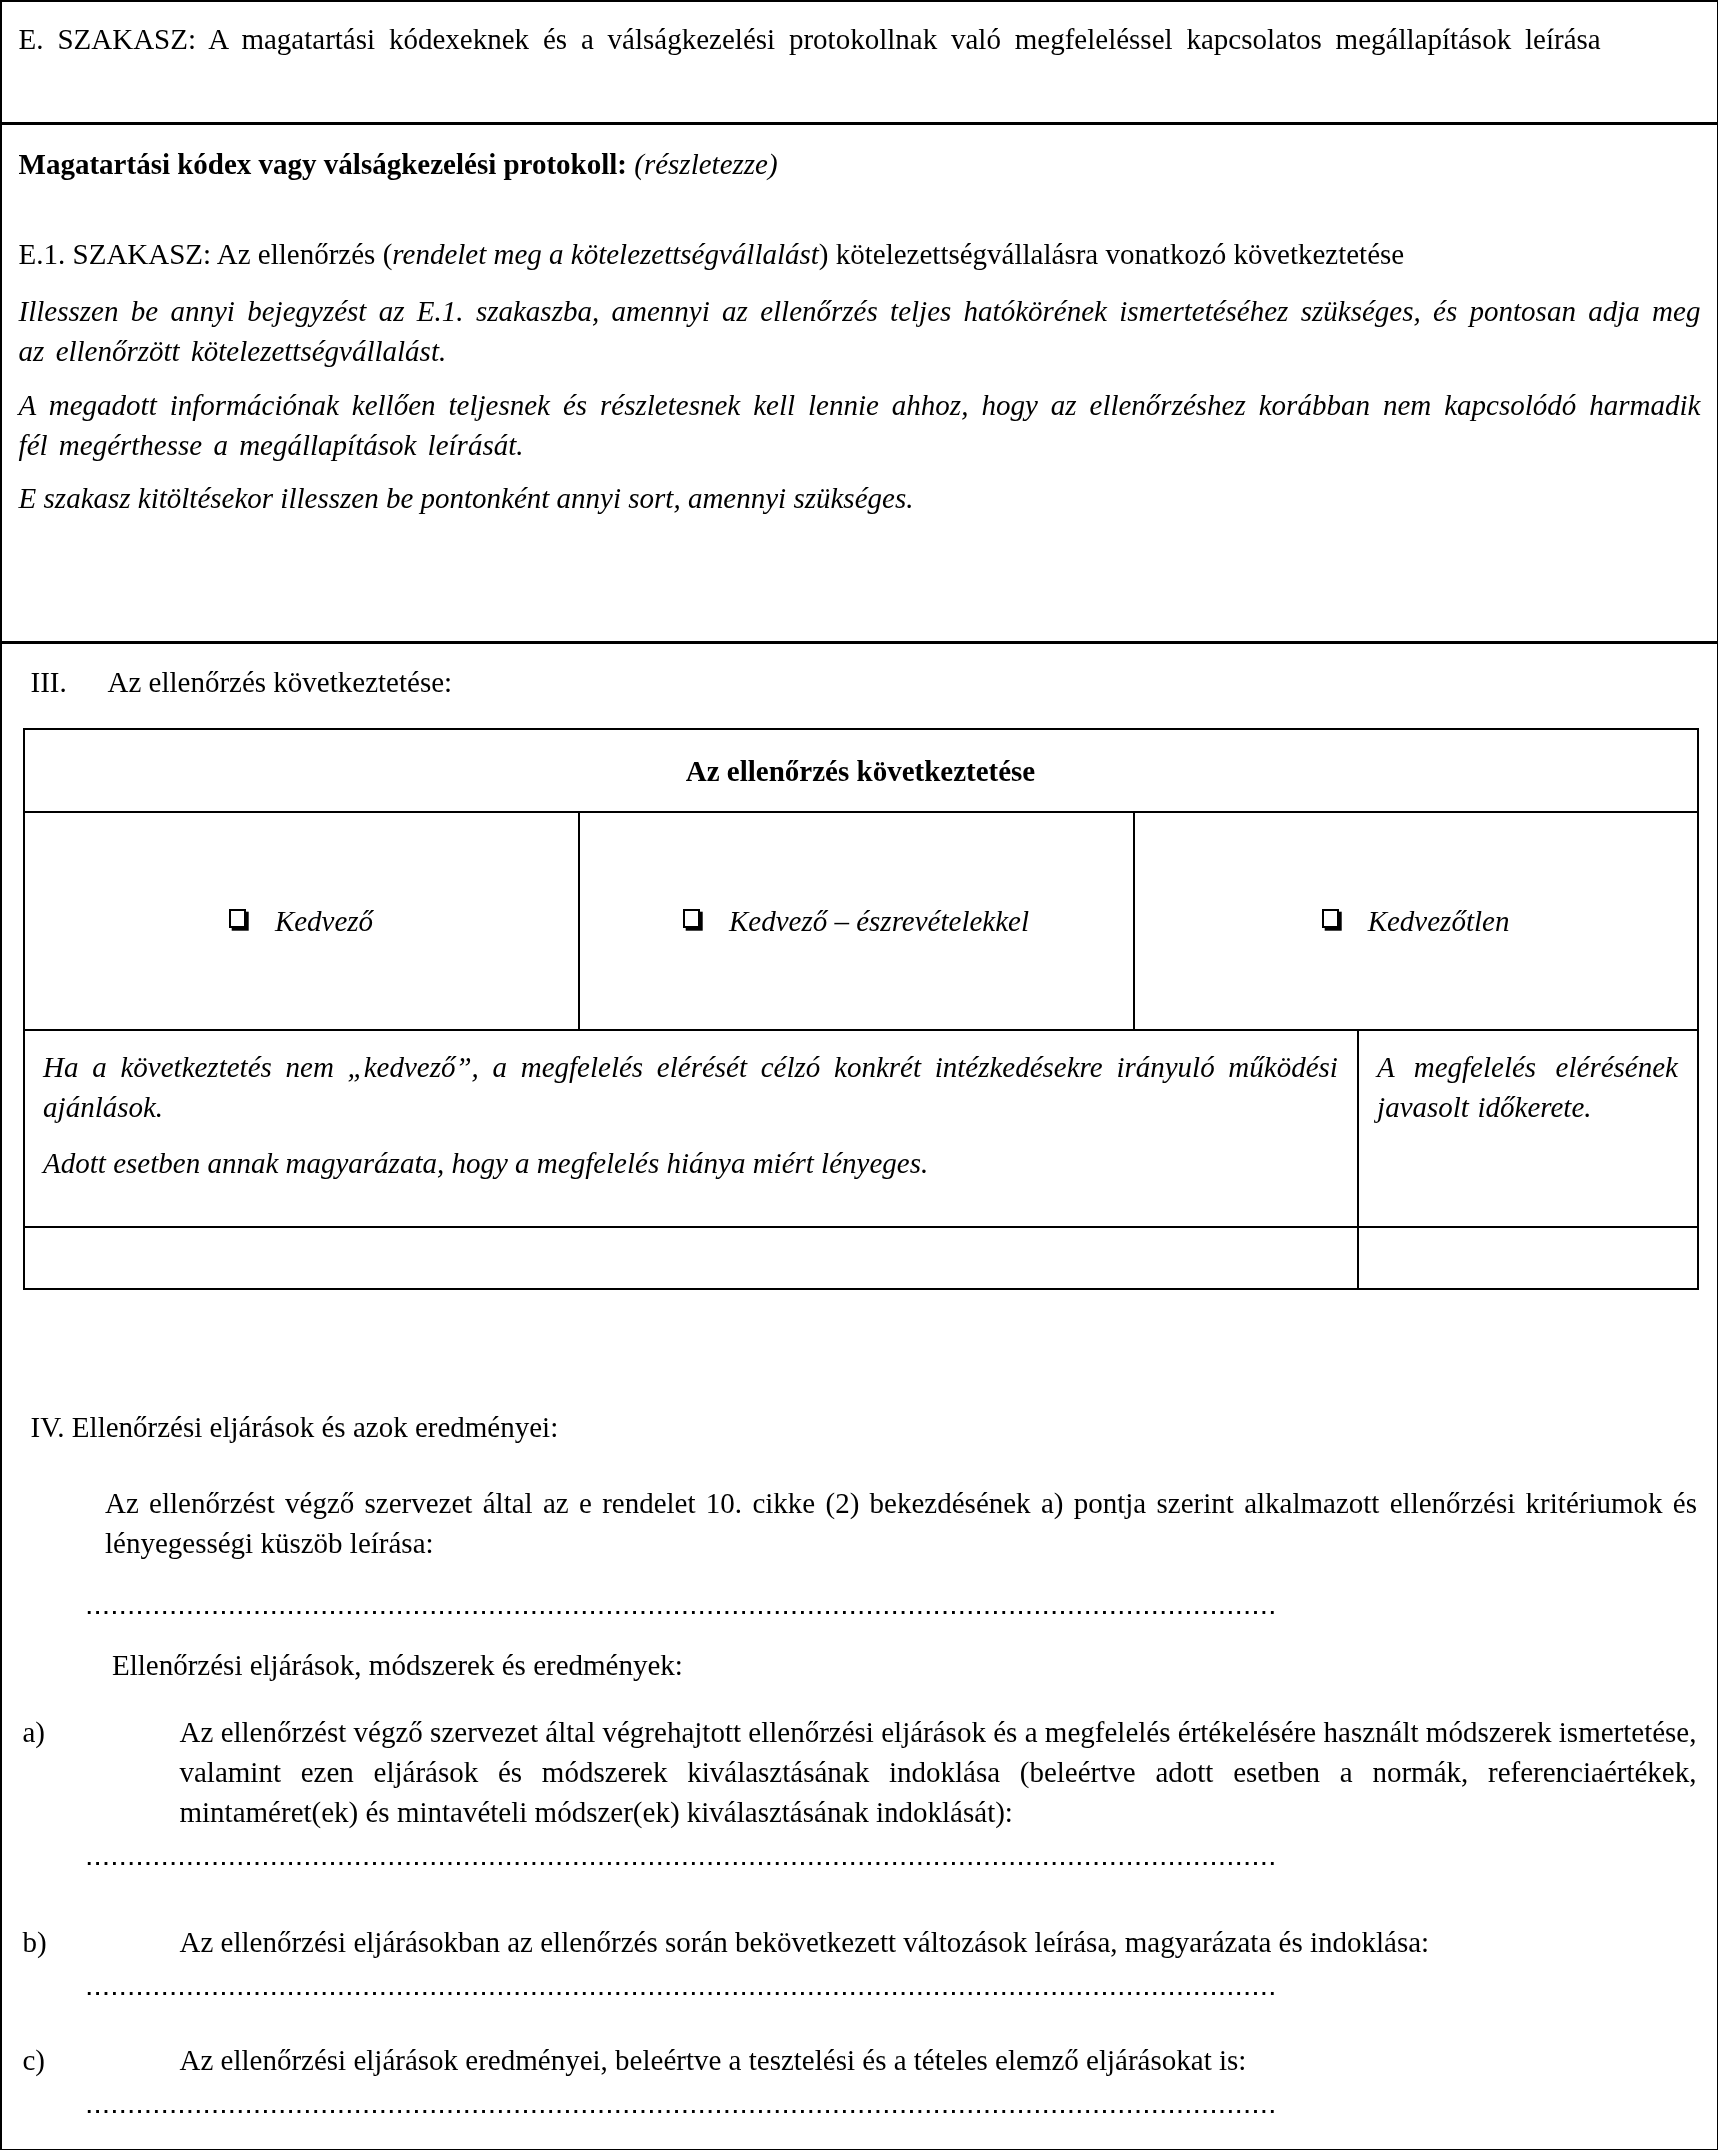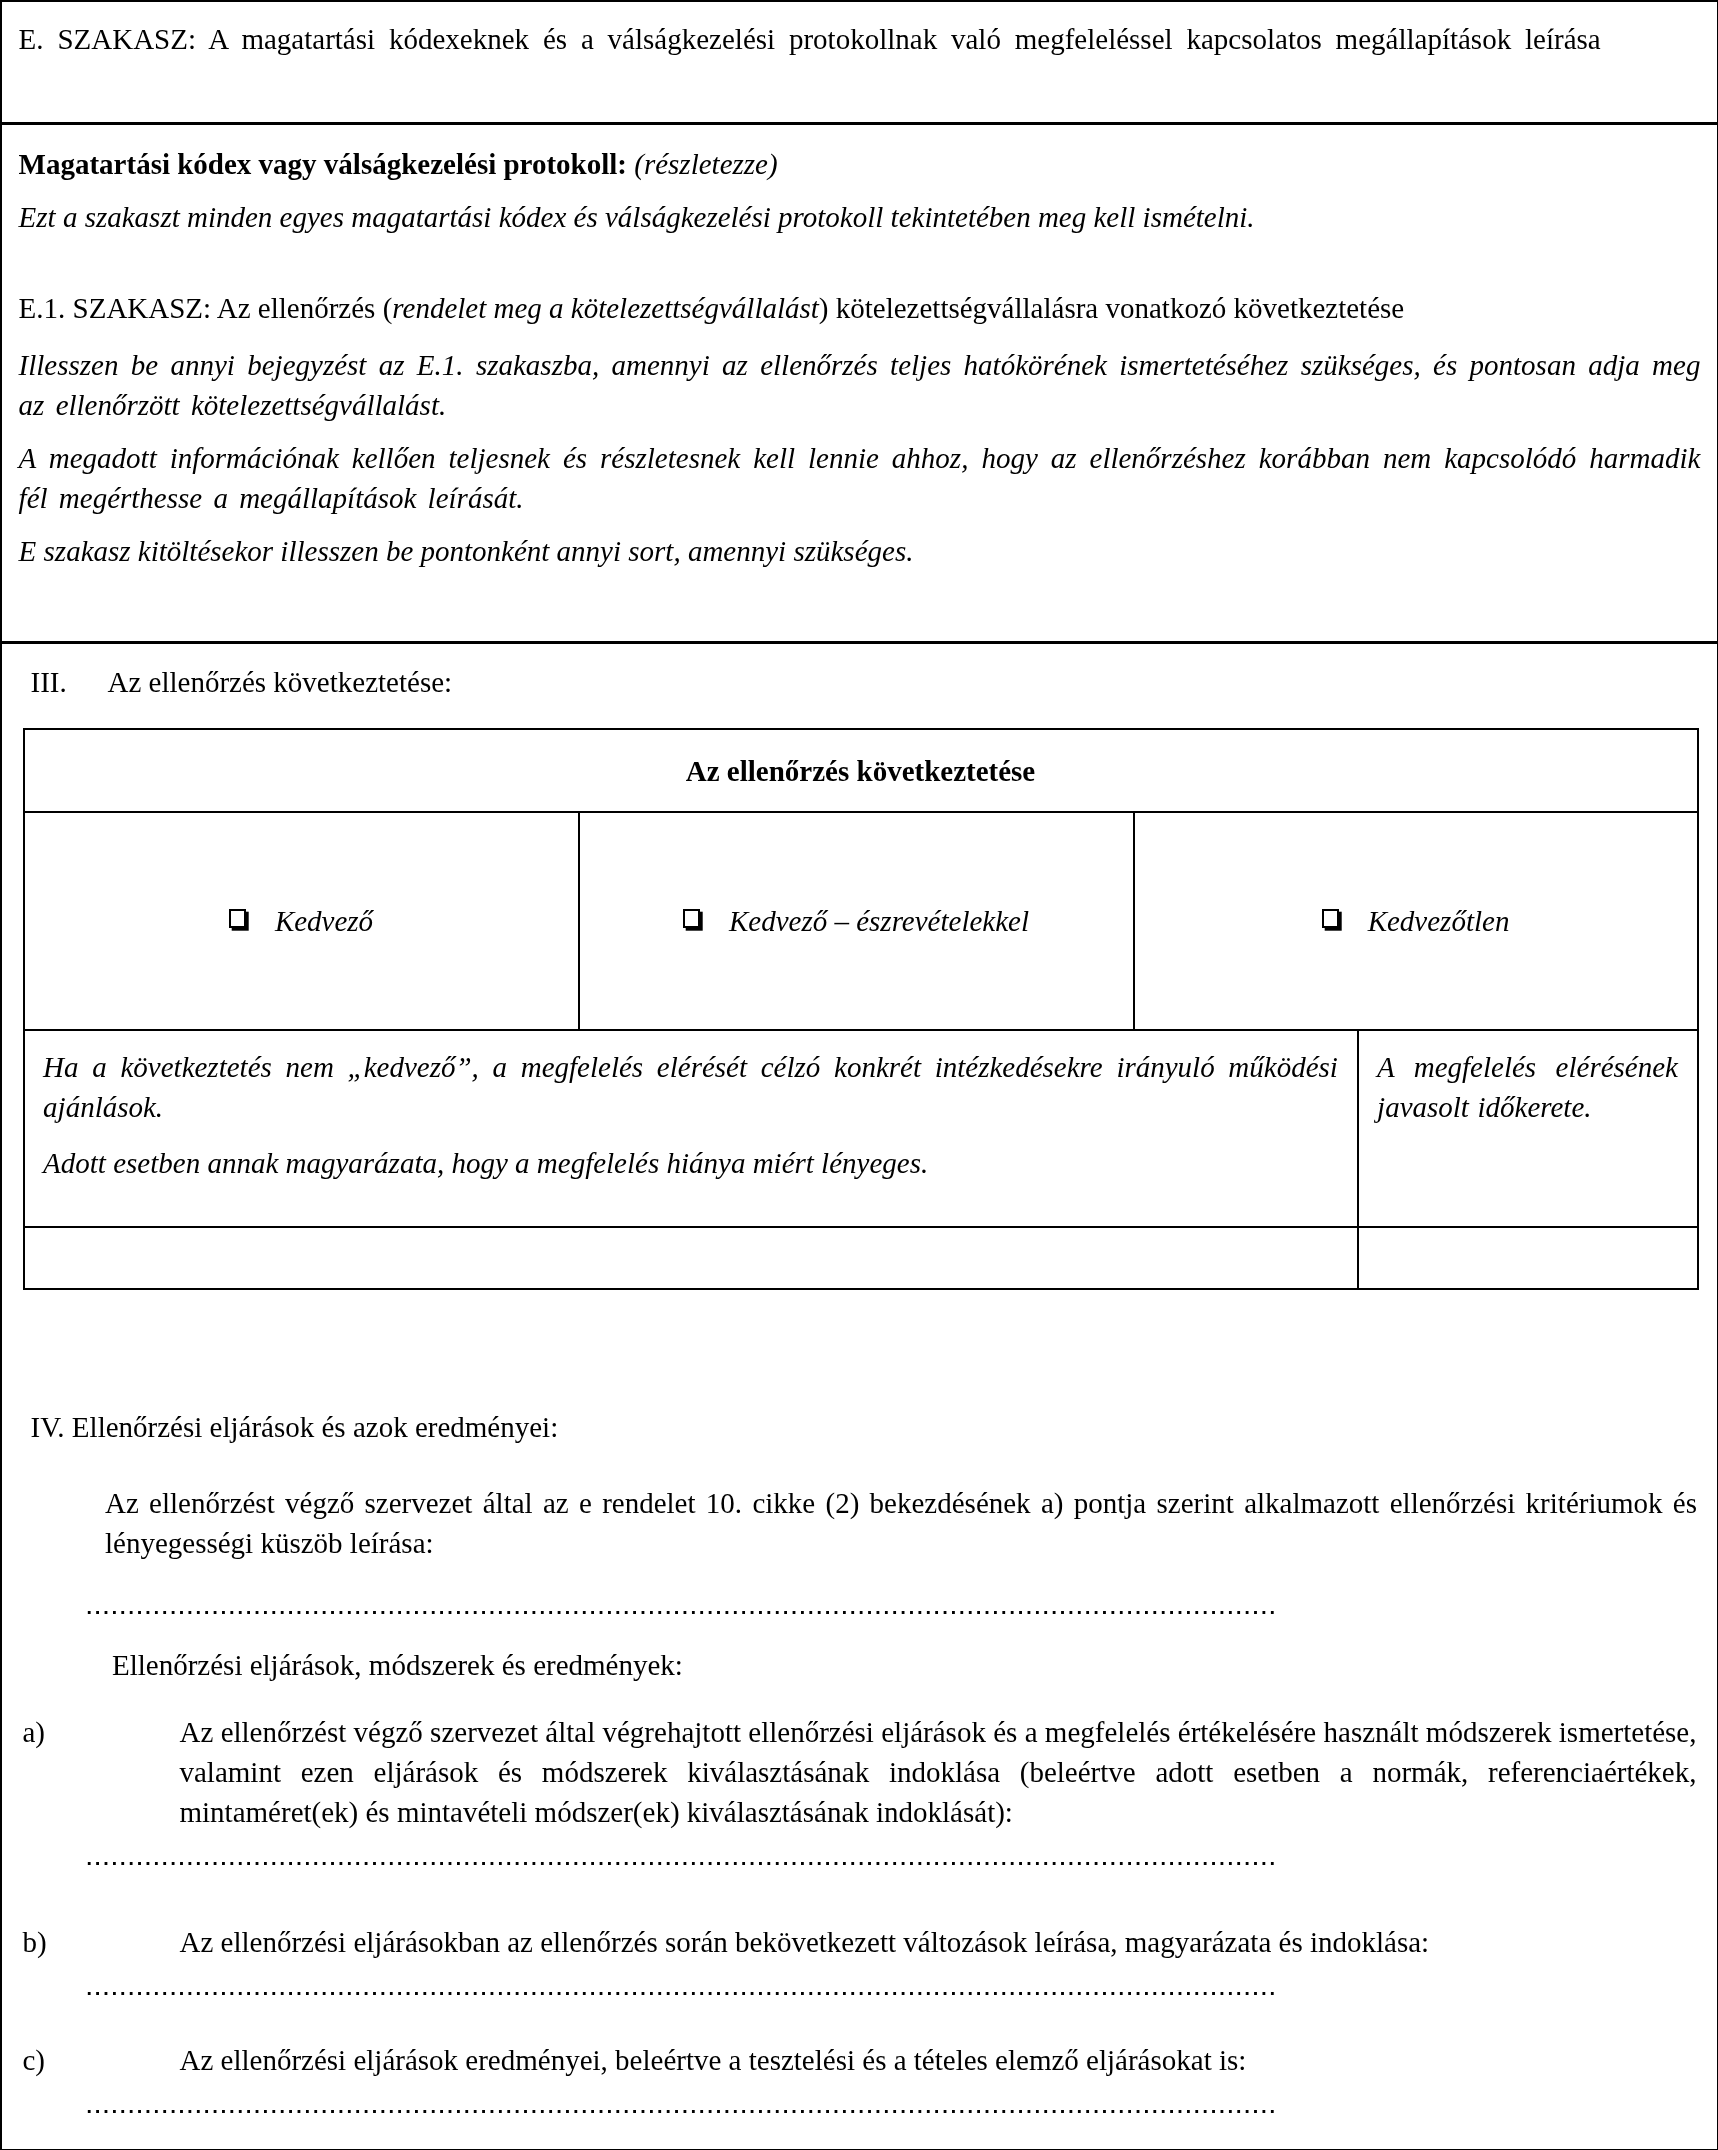--- a/index.html
+++ b/index.html
@@ -76,21 +76,20 @@
 
 <div class="section" id="sec-e">
   <p class="title just">E. SZAKASZ: A magatartási kódexeknek és a válságkezelési protokollnak való megfeleléssel kapcsolatos megállapítások leírása</p>
 </div>
 <div class="hline" style="top:122px"></div>
 
 <div class="section" id="sec-code">
   <p>
     <span class="b">Magatartási kódex vagy válságkezelési protokoll:</span><span class="it"> (részletezze)</span>
   </p>
-  <p class="it">Ezt a szakaszt minden egyes magatartási kódex és válságkezelési protokoll tekintetében meg kell ismételni.</p>
   <div class="spacer"></div>
   <p style="margin-bottom:17px">
     <span>E.1. SZAKASZ: Az ellenőrzés (</span><span class="it">rendelet meg a kötelezettségvállalást</span><span>) kötelezettségvállalásra vonatkozó következtetése</span>
   </p>
   <p class="it just" style="word-spacing:4px">Illesszen be annyi bejegyzést az E.1. szakaszba, amennyi az ellenőrzés teljes hatókörének ismertetéséhez szükséges, és pontosan adja meg az ellenőrzött kötelezettségvállalást.</p>
   <p class="it just" style="word-spacing:4px">A megadott információnak kellően teljesnek és részletesnek kell lennie ahhoz, hogy az ellenőrzéshez korábban nem kapcsolódó harmadik fél megérthesse a megállapítások leírását.</p>
   <p class="it">E szakasz kitöltésekor illesszen be pontonként annyi sort, amennyi szükséges.</p>
 </div>
 <div class="hline" style="top:641px"></div>
 

